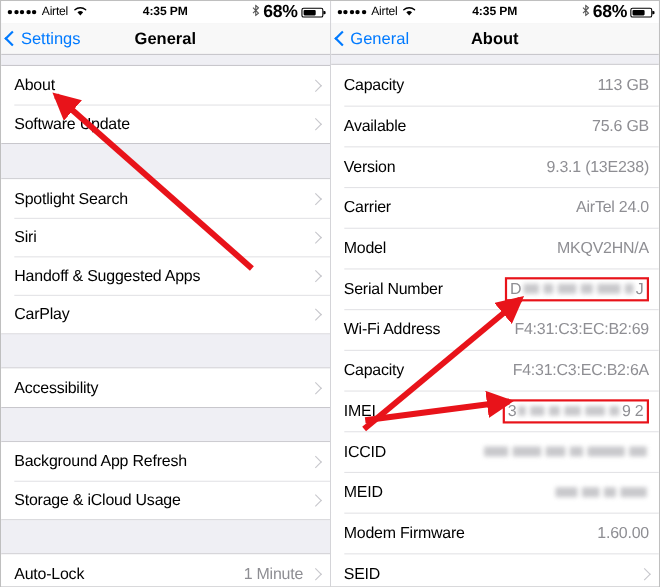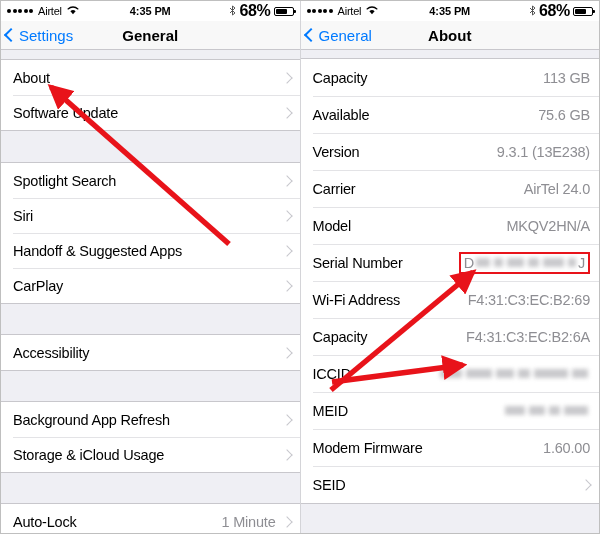--- a/index.html
+++ b/index.html
@@ -418,20 +418,37 @@
           <div class="row">
             <span class="row-label">Wi-Fi Address</span>
             <span class="row-value">F4:31:C3:EC:B2:69</span>
           </div>
 
           <div class="row">
             <span class="row-label">Capacity</span>
             <span class="row-value">F4:31:C3:EC:B2:6A</span>
           </div>
 
+          <div class="row">
+            <span class="row-label">IMEI</span>
+            <span class="redbox">
+              <span class="val-mixed">
+                <span>3</span>
+                <span class="blurred">
+                  <i class="blk" style="width:7px"></i>
+                    <i class="blk" style="width:13px"></i>
+                    <i class="blk" style="width:10px"></i>
+                    <i class="blk" style="width:15px"></i>
+                    <i class="blk" style="width:18px"></i>
+                    <i class="blk" style="width:9px"></i>
+                </span>
+                <span>9 2</span>
+              </span>
+            </span>
+          </div>
 
           <div class="row">
             <span class="row-label">ICCID</span>
             <span class="row-value blurred" style="margin-left:auto">
               <i class="blk" style="width:22px"></i>
                 <i class="blk" style="width:26px"></i>
                 <i class="blk" style="width:18px"></i>
                 <i class="blk" style="width:12px"></i>
                 <i class="blk" style="width:34px"></i>
                 <i class="blk" style="width:16px"></i>

